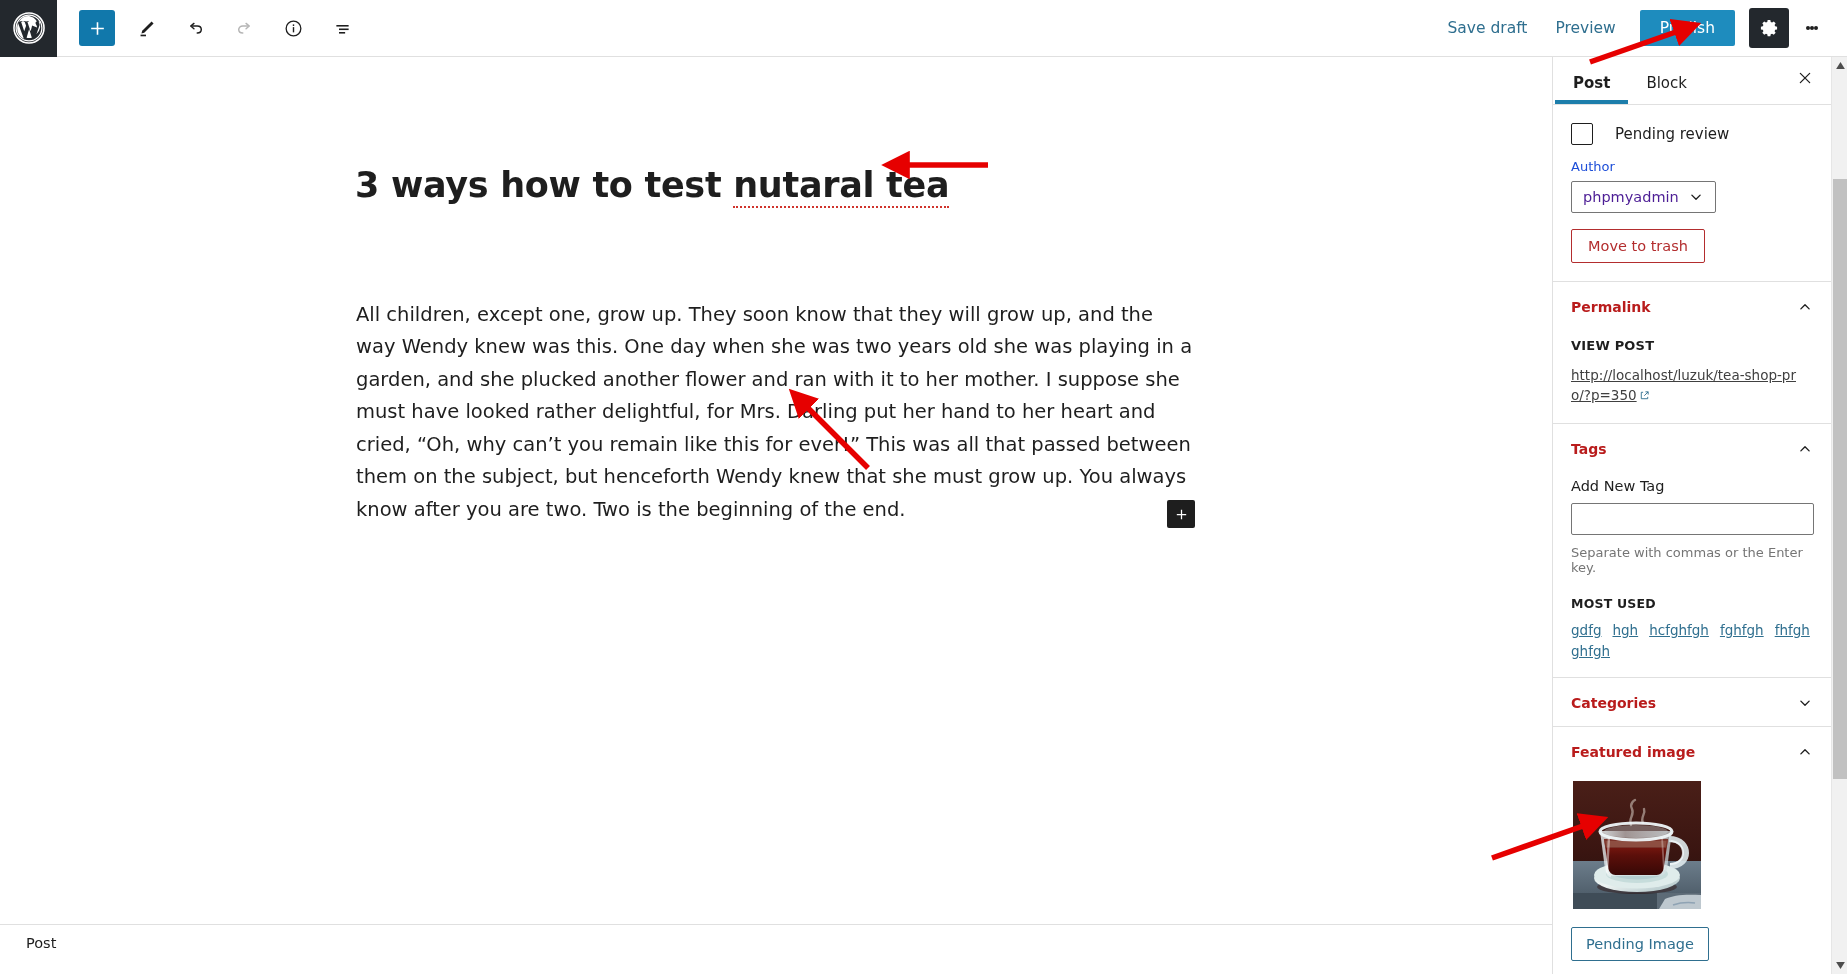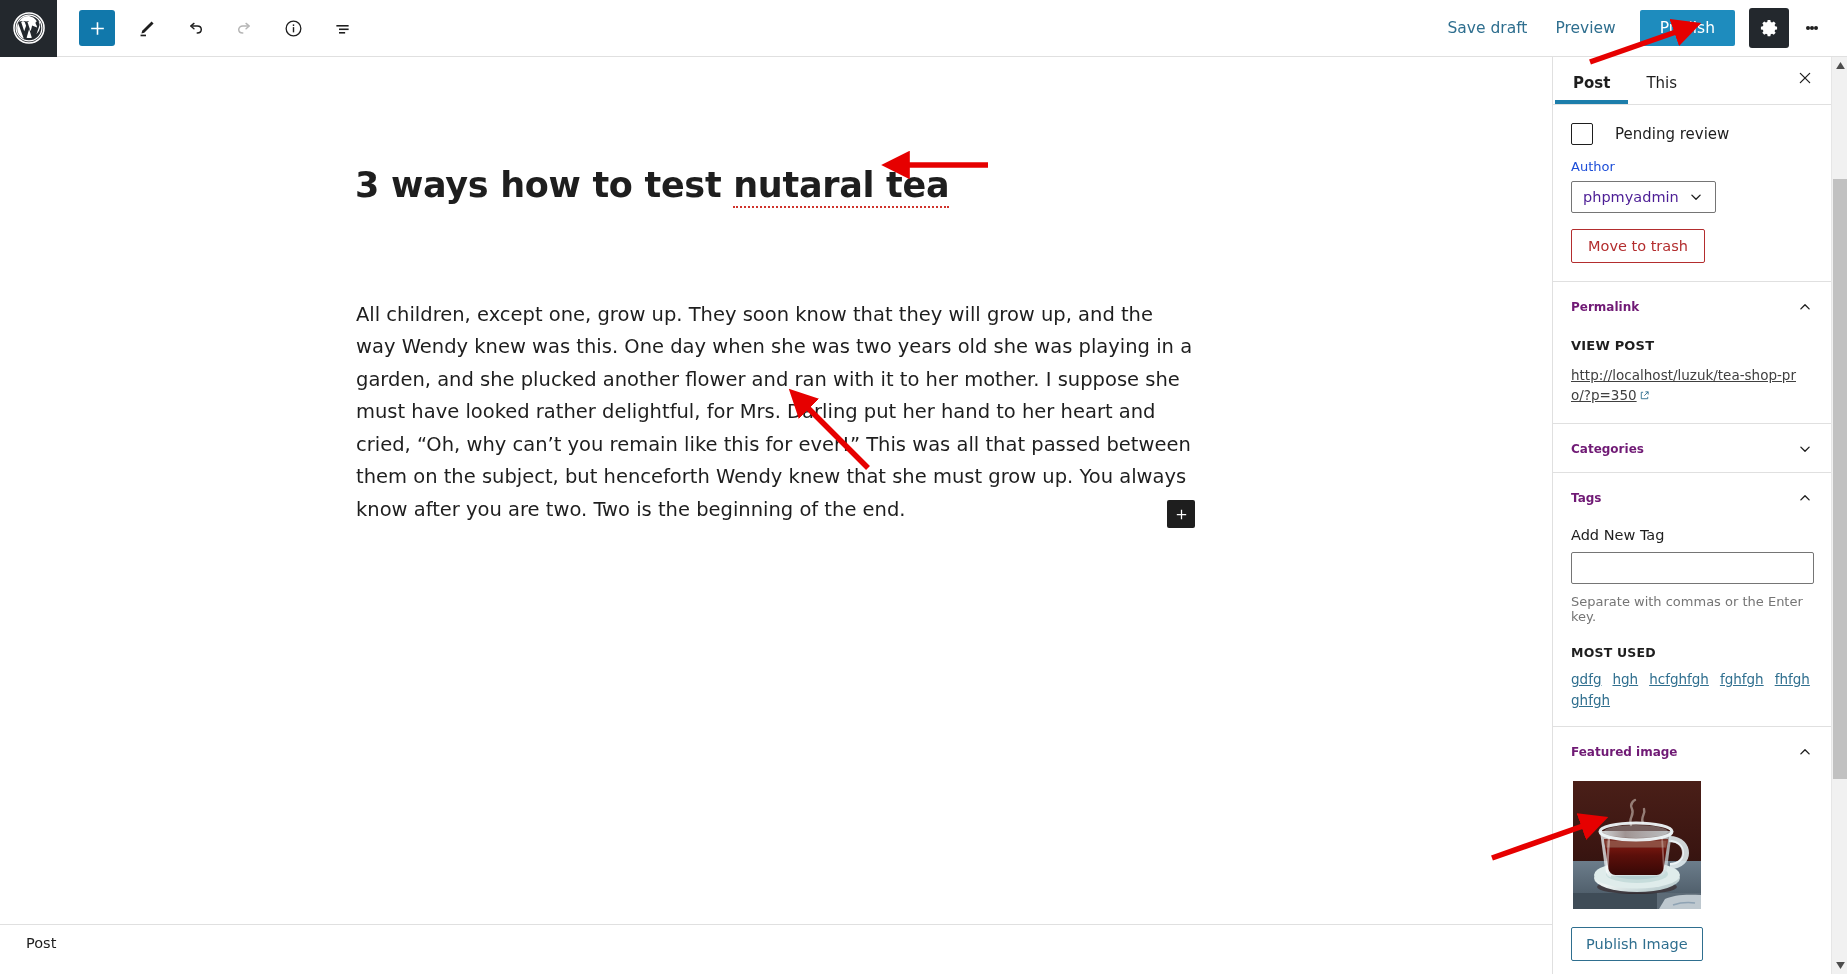--- a/index.html
+++ b/index.html
@@ -242,23 +242,23 @@
     padding: 8px 16px;
     cursor: pointer;
     font-family: "DejaVu Sans", "Liberation Sans", sans-serif;
   }
 
   .panel-head {
     display: flex; align-items: center; justify-content: space-between;
     cursor: pointer;
   }
   .panel-title {
-    font-size: 12px;
+    font-size: 14px;
     font-weight: 700;
-    color: #701a75;
+    color: #b91c1c;
   }
   .chev { width: 18px; height: 18px; display: block; }
 
   .sub-head {
     font-size: 13px;
     font-weight: 700;
     color: #1e1e1e;
     letter-spacing: 0.2px;
     margin-top: 22px;
     margin-bottom: 12px;
@@ -450,21 +450,21 @@
     <div class="statusbar">
       <span>Post</span>
     </div>
   </div>
 
   <div class="sidebar">
     <div class="sb-inner">
 
       <div class="sb-tabs">
         <button class="sb-tab active">Post</button>
-        <button class="sb-tab">This</button>
+        <button class="sb-tab">Block</button>
         <button class="sb-close" title="Close">
           <svg width="18" height="18" viewBox="0 0 24 24" aria-hidden="true">
             <path fill="none" stroke="#1e1e1e" stroke-width="1.7" stroke-linecap="round" d="M5.8 5.8l12.4 12.4M18.2 5.8L5.8 18.2"></path>
           </svg>
         </button>
       </div>
 
       <div class="sb-section">
         <div class="chk-row">
           <span class="chk-box"></span>
@@ -490,29 +490,20 @@
           </svg>
         </div>
         <div class="sub-head">VIEW POST</div>
         <div>
           <a class="perma-link">http://localhost/luzuk/tea-shop-pro/?p=350</a><span class="ext-ico">
             <svg width="11" height="11" viewBox="0 0 24 24" aria-hidden="true">
               <path fill="none" stroke="#2f6f8f" stroke-width="2" d="M9 5H5v14h14v-4"></path>
               <path fill="none" stroke="#2f6f8f" stroke-width="2" d="M14 4h6v6M20 4l-8.5 8.5"></path>
             </svg>
           </span>
-        </div>
-      </div>
-
-      <div class="sb-section tight">
-        <div class="panel-head">
-          <span class="panel-title">Categories</span>
-          <svg class="chev" viewBox="0 0 24 24" aria-hidden="true">
-            <path fill="none" stroke="#1e1e1e" stroke-width="1.8" stroke-linecap="round" stroke-linejoin="round" d="M6.5 9.5 12 15l5.5-5.5"></path>
-          </svg>
         </div>
       </div>
 
       <div class="sb-section">
         <div class="panel-head">
           <span class="panel-title">Tags</span>
           <svg class="chev" viewBox="0 0 24 24" aria-hidden="true">
             <path fill="none" stroke="#1e1e1e" stroke-width="1.8" stroke-linecap="round" stroke-linejoin="round" d="M6.5 14.5 12 9l5.5 5.5"></path>
           </svg>
         </div>
@@ -520,20 +511,29 @@
         <input class="tag-input" type="text" value="" style="">
         <div class="tag-help">Separate with commas or the Enter key.</div>
         <div class="most-used-head">MOST USED</div>
         <div class="most-used-list">
           <a>gdfg</a>
           <a>hgh</a>
           <a>hcfghfgh</a>
           <a>fghfgh</a>
           <a>fhfgh</a>
           <a>ghfgh</a>
+        </div>
+      </div>
+
+      <div class="sb-section tight">
+        <div class="panel-head">
+          <span class="panel-title">Categories</span>
+          <svg class="chev" viewBox="0 0 24 24" aria-hidden="true">
+            <path fill="none" stroke="#1e1e1e" stroke-width="1.8" stroke-linecap="round" stroke-linejoin="round" d="M6.5 9.5 12 15l5.5-5.5"></path>
+          </svg>
         </div>
       </div>
 
       <div class="sb-section">
         <div class="panel-head">
           <span class="panel-title">Featured image</span>
           <svg class="chev" viewBox="0 0 24 24" aria-hidden="true">
             <path fill="none" stroke="#1e1e1e" stroke-width="1.8" stroke-linecap="round" stroke-linejoin="round" d="M6.5 14.5 12 9l5.5 5.5"></path>
           </svg>
         </div>
@@ -596,21 +596,21 @@
 
             <path d="M36 56l-2 34c0 3 2 5 4 5" fill="none" stroke="#ffffff" stroke-width="2.4" opacity="0.45"></path>
             <path d="M89 56l2 33" fill="none" stroke="#ffffff" stroke-width="1.8" opacity="0.3"></path>
 
             <path d="M92 118c8-4 20-5 36-4v14H86z" fill="#cfd8de" opacity="0.85"></path>
             <path d="M100 124c6-2 14-3 22-2" fill="none" stroke="#7b93a8" stroke-width="1.6" opacity="0.7"></path>
           </svg>
         </div>
 
         <div>
-          <button class="replace-btn">Publish Image</button>
+          <button class="replace-btn">Pending Image</button>
         </div>
       </div>
 
     </div>
 
     <div class="sb-scroll">
       <div class="sb-scroll-up">
         <svg width="9" height="7" viewBox="0 0 10 8" aria-hidden="true">
             <path fill="#4d4d4d" d="M5 0l5 8H0z"></path>
           </svg>

